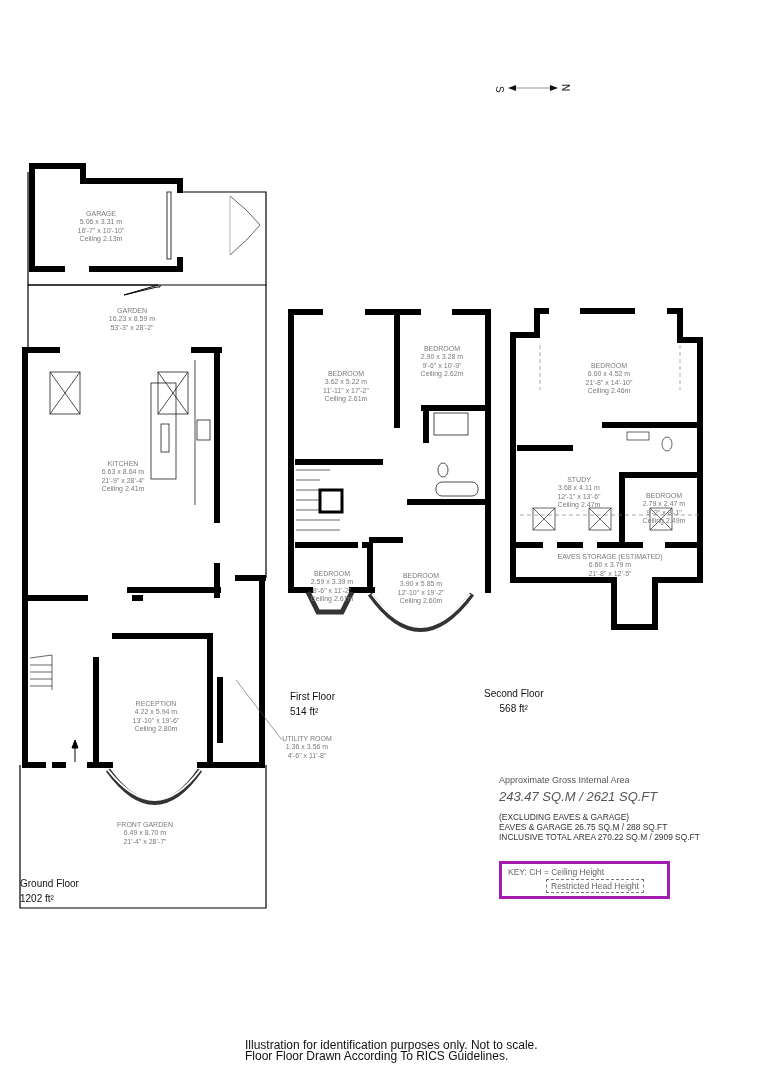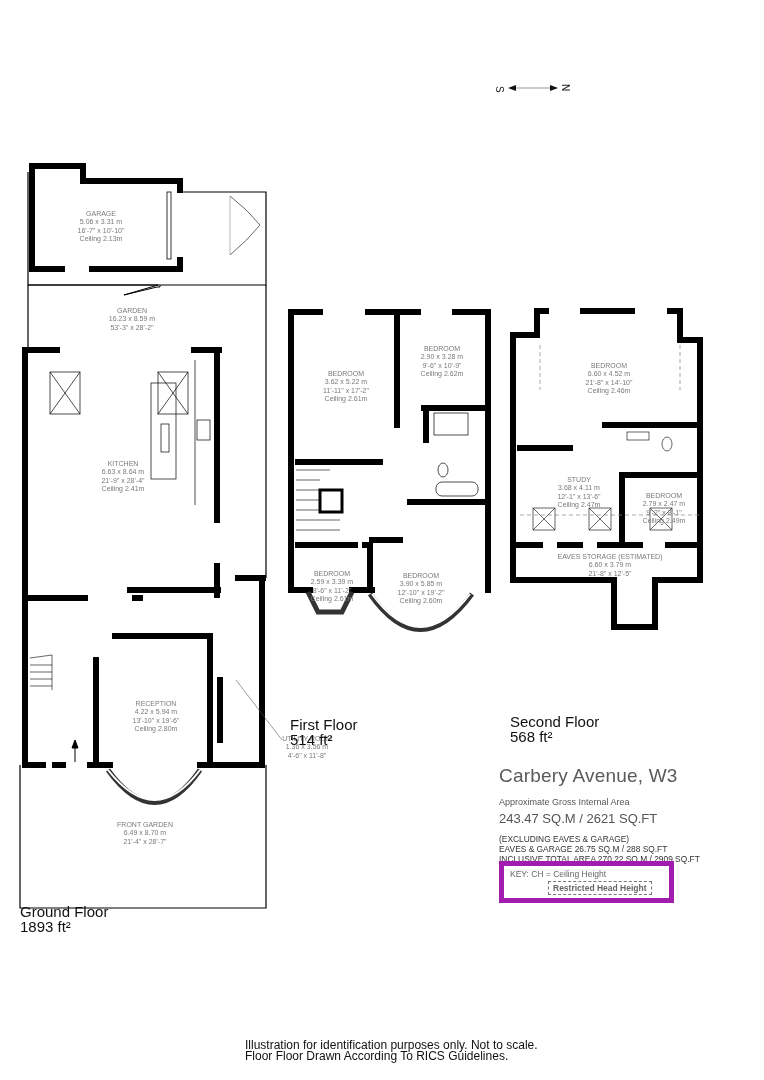--- a/index.html
+++ b/index.html
@@ -1,28 +1,28 @@
 <!DOCTYPE html>
 <html><head>
 <meta charset="utf-8">
 <style>
   html, body { margin:0; padding:0; background:#ffffff; }
   body { width:764px; height:1080px; position:relative; overflow:hidden; font-family:"Liberation Sans", sans-serif; }
   svg.plan { position:absolute; left:0; top:0; }
   .room-label { position:absolute; text-align:center; color:#7a7a7a; font-size:7px; line-height:8.3px; transform:translateX(-50%); white-space:nowrap; }
-  .floor-label { position:absolute; color:#111; font-size:15px; line-height:15px;margin-top:28px; }
+  .floor-label { position:absolute; color:#111; font-size:10px; line-height:15px; }
   .compass { position:absolute; left:494px; top:80px; font-size:10px; color:#222; }
   .info { position:absolute; left:499px; top:765px; color:#555; }
   .info .title { font-size:19px; color:#5a5a5a; letter-spacing:0.2px; }
   .info .sub { font-size:9px; margin-top:10px; }
-  .info .area { font-size:13px; margin-top:4px; color:#555; }
+  .info .area { font-size:13px; margin-top:4px; color:#555;font-style:italic; }
   .info .small { font-size:8.4px; color:#333; line-height:10px; }
-  .key { position:absolute; left:499px; top:861px; width:165px; height:32px; border:5px solid #a21caf; font-size:8.5px; color:#666; }
+  .key { position:absolute; left:499px; top:861px; width:165px; height:32px; border:3px solid #a21caf; font-size:8.5px; color:#666; }
   .key .k1 { position:absolute; left:6px; top:3px; }
-  .key .k2 { position:absolute; left:44px; top:15px; border:1px dashed #777; padding:1px 4px;font-weight:bold; }
+  .key .k2 { position:absolute; left:44px; top:15px; border:1px dashed #777; padding:1px 4px; }
   .footer { position:absolute; left:245px; top:1040px; font-size:12px; color:#111; line-height:11px; }
 </style>
 </head>
 <body>
 
 <svg class="plan" width="764" height="1080" viewBox="0 0 764 1080">
   <g fill="none" stroke="#000">
 
     <g stroke-width="1.2">
       <polyline points="28,172 28,285 266,285 266,192 183,192"></polyline>
@@ -261,33 +261,32 @@
   <div>Ceiling 2.49m</div>
 </div>
 <div class="room-label" style="left:610px;top:553px;">
   <div>EAVES STORAGE (ESTIMATED)</div>
   <div>6.60 x 3.79 m</div>
   <div>21'-8" x 12'-5"</div>
 </div>
 
 <div class="floor-label" style="left:20px;top:876px;">
   <div>Ground Floor</div>
-  <div>1893 ft²</div>
+  <div>1202 ft²</div>
 </div>
 <div class="floor-label" style="left:290px;top:689px;">
   <div>First Floor</div>
   <div>514 ft²</div>
 </div>
-<div class="floor-label" style="left:510px;top:686px;">
+<div class="floor-label" style="left:484px;top:686px;text-align:center;">
   <div>Second Floor</div>
   <div>568 ft²</div>
 </div>
 
 <div class="info">
-  <div class="title">Carbery Avenue,  W3</div>
   <div class="sub">Approximate Gross Internal Area</div>
   <div class="area">243.47 SQ.M / 2621 SQ.FT</div>
   <div style="height:8px"></div>
   <div class="small">(EXCLUDING EAVES &amp; GARAGE)</div>
   <div class="small">EAVES &amp; GARAGE  26.75 SQ.M / 288 SQ.FT</div>
   <div class="small">INCLUSIVE TOTAL AREA 270.22 SQ.M / 2909 SQ.FT</div>
 </div>
 
 <div class="key">
   <span class="k1">KEY: CH = Ceiling Height</span>

